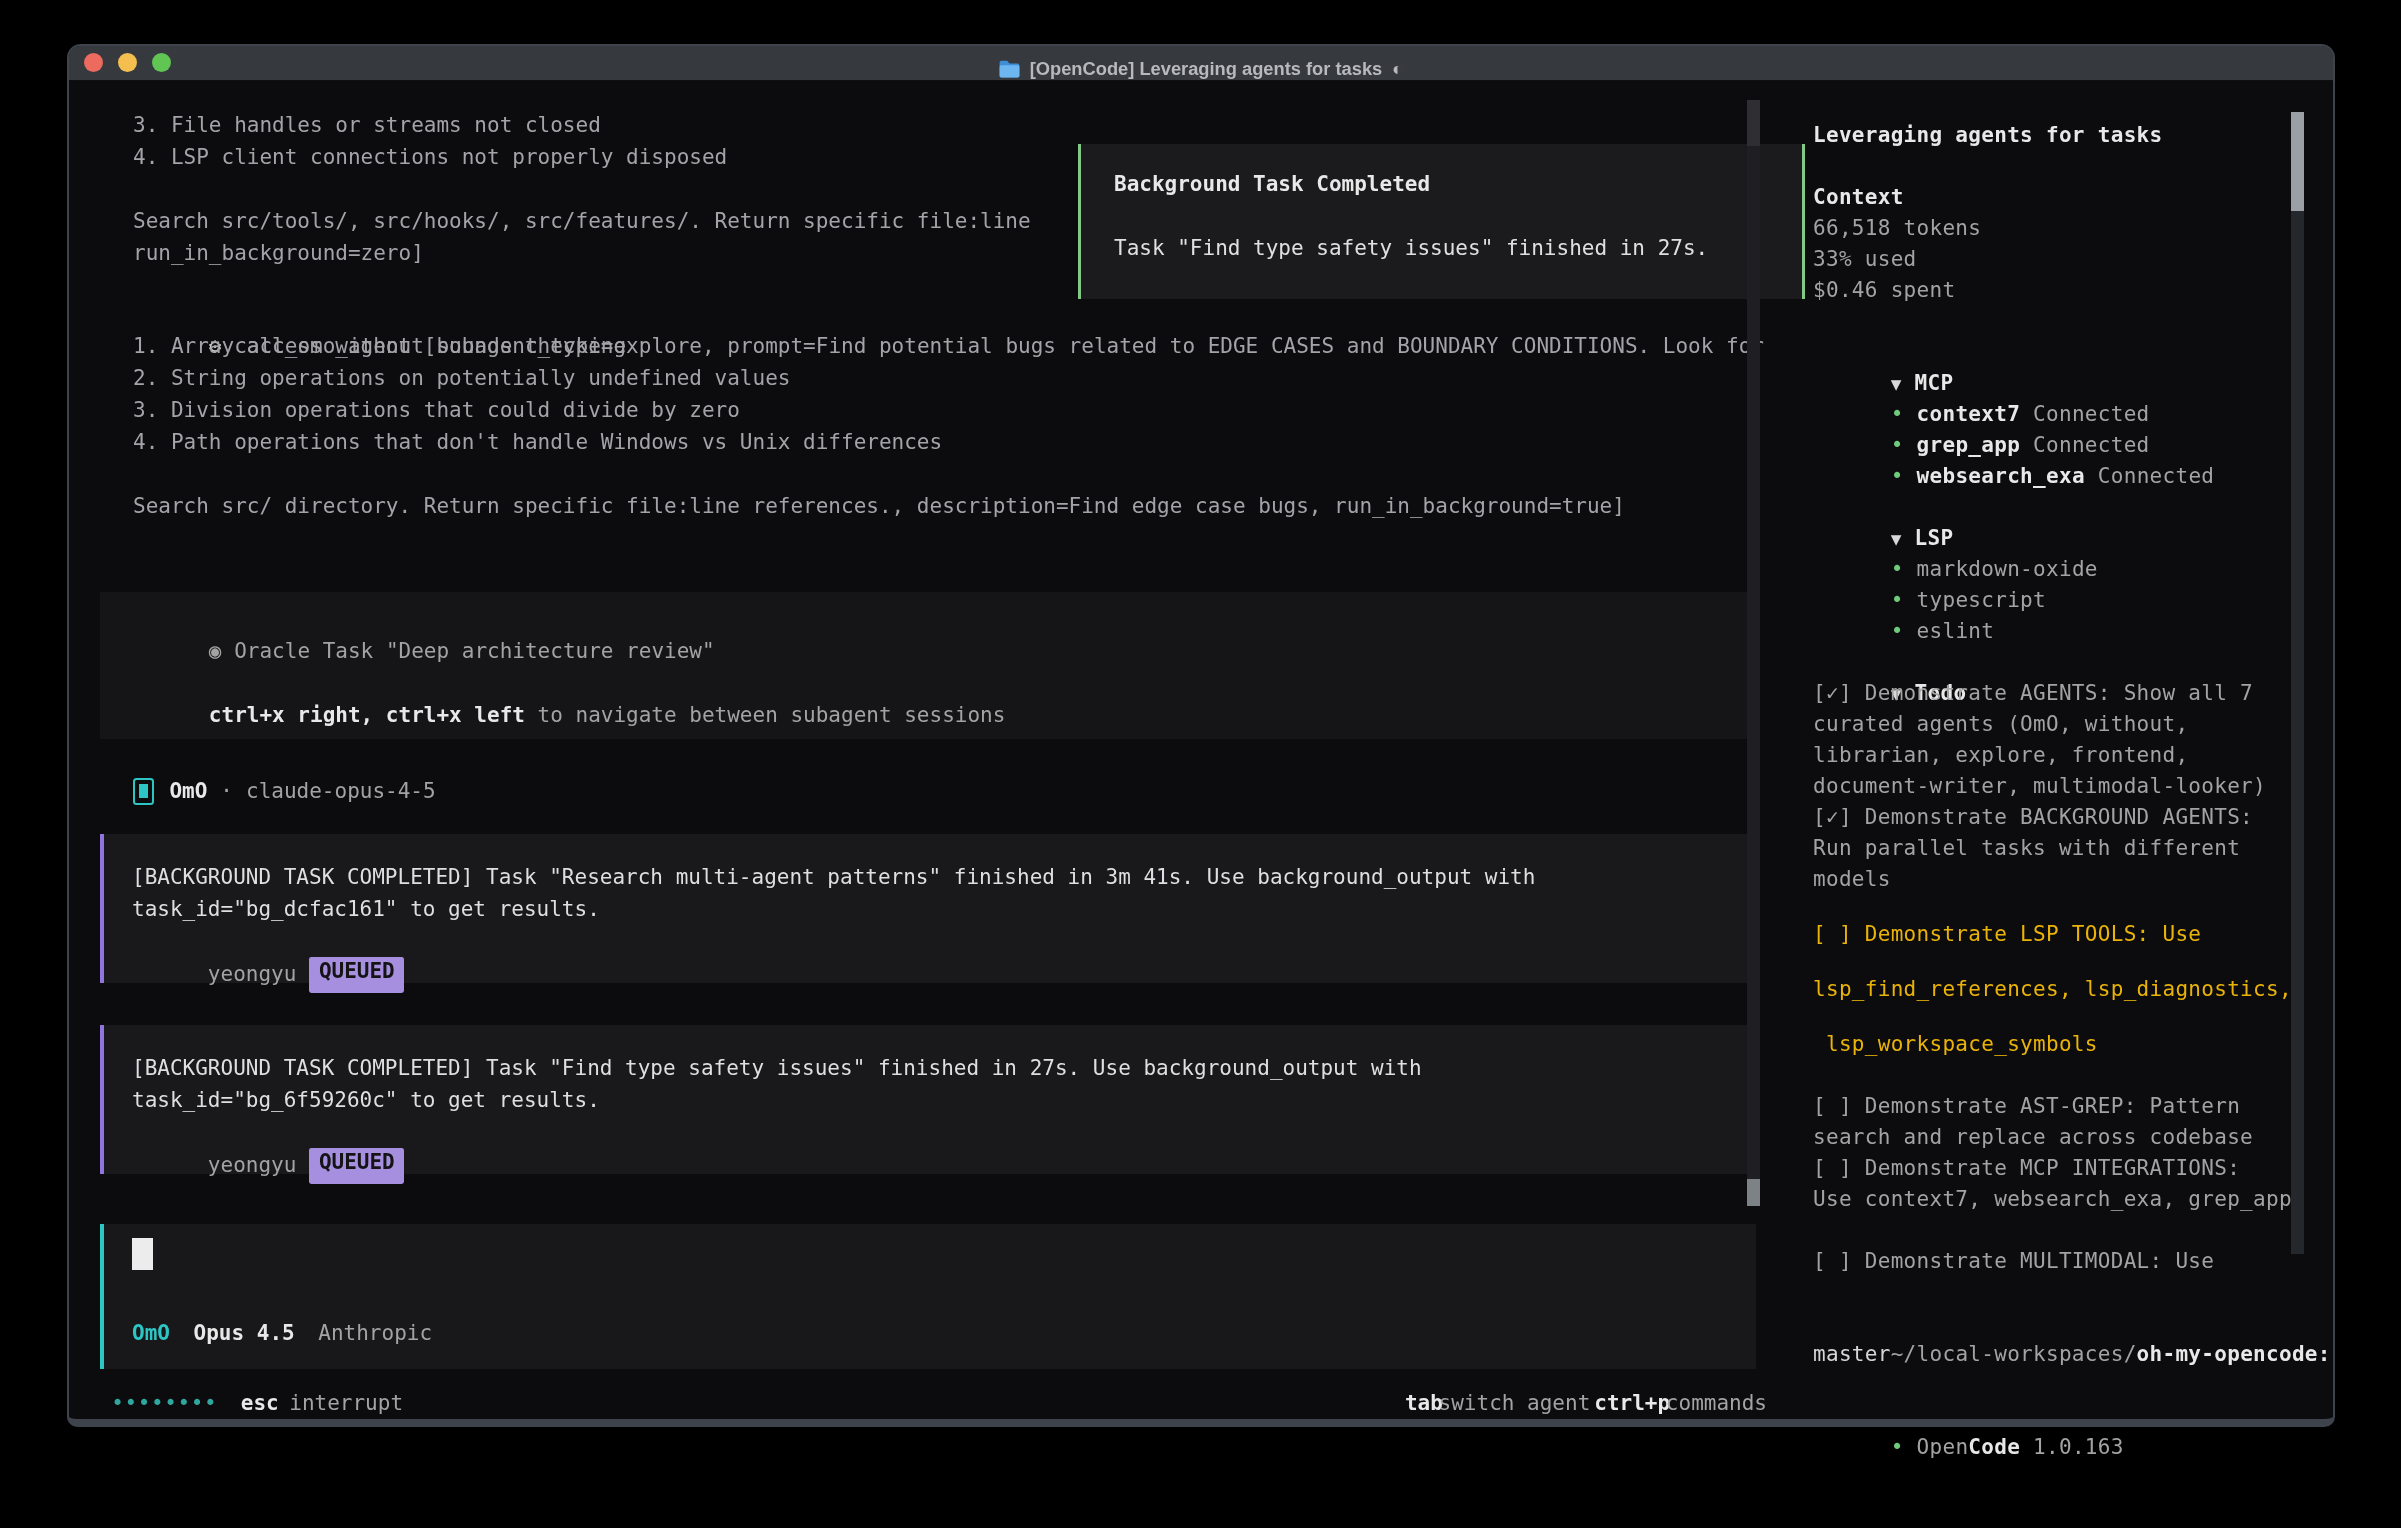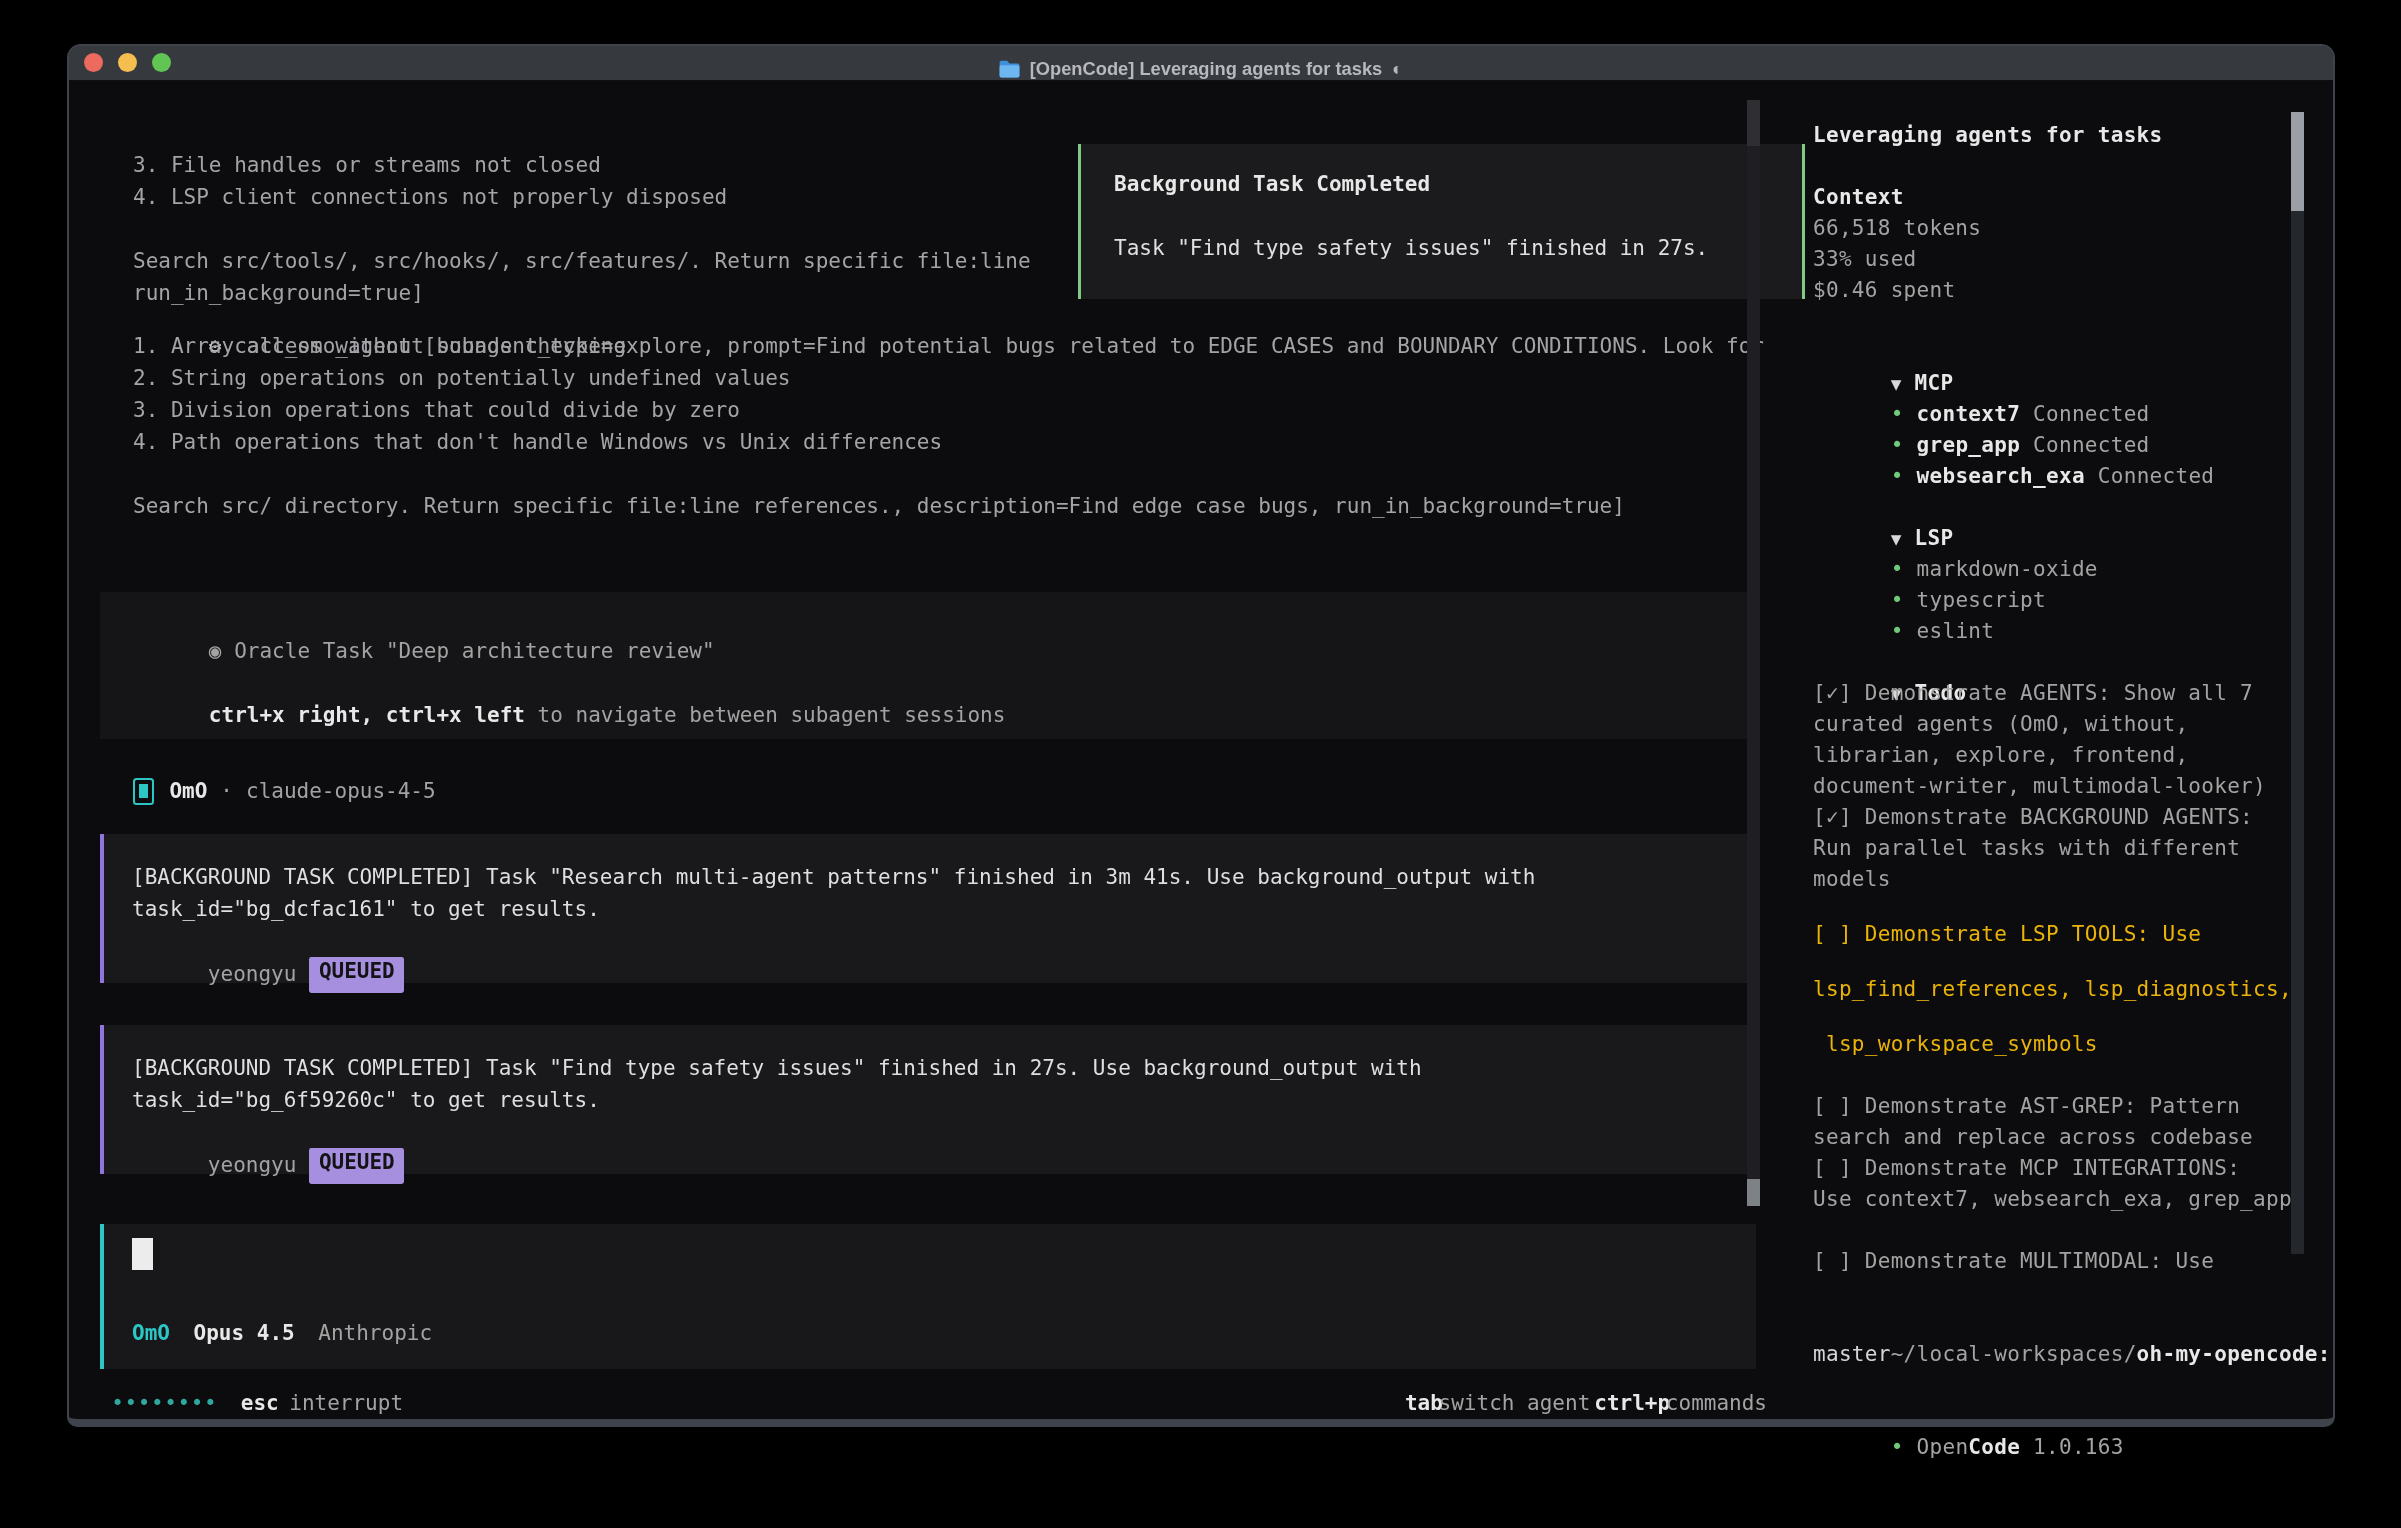--- a/index.html
+++ b/index.html
@@ -64,26 +64,26 @@
         <svg width="21" height="17.7" viewBox="0 0 36 30">
           <path fill="#3f8fd8" d="M1 4 a3 3 0 0 1 3-3 h10 l4 5 h14 a3 3 0 0 1 3 3 v18 a3 3 0 0 1-3 3 H4 a3 3 0 0 1-3-3 z"></path>
           <rect x="1" y="9" width="34" height="21" rx="3" fill="#6db6f0"></rect>
         </svg>
       </span>
       <span>[OpenCode] Leveraging agents for tasks</span>
       <span>◐</span>
     </div>
   </div>
 
-  <div class="box" style="left:64px;top:63px;margin-top:40px;">
+  <div class="box" style="left:64px;top:63px;">
     <div class="row gray">3. File handles or streams not closed</div>
     <div class="row gray">4. LSP client connections not properly disposed</div>
     <div class="row"></div>
     <div class="row gray">Search src/tools/, src/hooks/, src/features/. Return specific file:line</div>
-    <div class="row gray">run_in_background=true]</div>
+    <div class="row gray">run_in_background=zero]</div>
   </div>
 
   <div class="box" style="left:64px;top:252px;">
     <div class="row gray">
       <span style="color:#c9c9c9;">⚙</span><span> </span><span>call_omo_agent [subagent_type=explore, prompt=Find potential bugs related to EDGE CASES and BOUNDARY CONDITIONS. Look for</span>
     </div>
     <div class="row gray">1. Array access without bounds checking</div>
     <div class="row gray">2. String operations on potentially undefined values</div>
     <div class="row gray">3. Division operations that could divide by zero</div>
     <div class="row gray">4. Path operations that don't handle Windows vs Unix differences</div>

